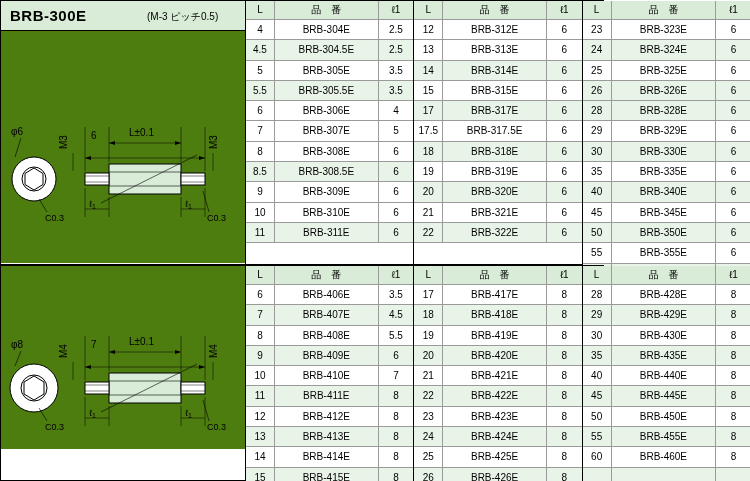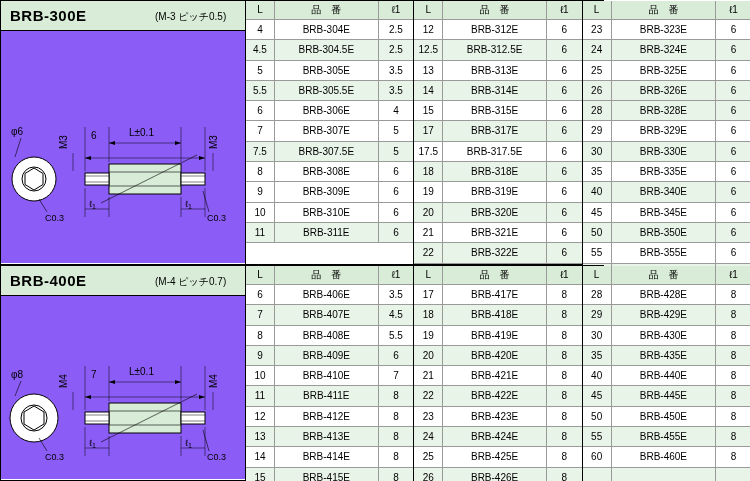--- a/index.html
+++ b/index.html
@@ -41,30 +41,30 @@
   .title-bar .title {
     position: absolute;
     left: 9px; top: 6px;
     font-size: 15px;
     font-weight: bold;
     color: #000;
     letter-spacing: 0.5px;
   }
   .title-bar .pitch {
     position: absolute;
-    left: 154px; top: 9px;
+    left: 146px; top: 9px;
     font-size: 10px;
     color: #000;
     text-align: center;
   }
   .drawing {
     position: relative;
     width: 100%;
     height: calc(100% - 31px);
-    background: #8b5cf6;
+    background: #4d7c0f;
   }
   .drawing svg { display: block; }
 
   
   .tables {
     position: absolute;
     top: 0; left: 245px;
     width: 505px;
     height: 100%;
     display: flex;
@@ -217,28 +217,28 @@
             <tr class="norm">
                 <td>6</td>
                 <td>BRB-306E</td>
                 <td>4</td>
               </tr>
             <tr class="norm">
                 <td>7</td>
                 <td>BRB-307E</td>
                 <td>5</td>
               </tr>
-            <tr class="alt">
-                <td>7.5</td>
-                <td>BRB-307.5E</td>
-                <td>5</td>
-              </tr>
             <tr class="norm">
                 <td>8</td>
                 <td>BRB-308E</td>
+                <td>6</td>
+              </tr>
+            <tr class="alt">
+                <td>8.5</td>
+                <td>BRB-308.5E</td>
                 <td>6</td>
               </tr>
             <tr class="norm">
                 <td>9</td>
                 <td>BRB-309E</td>
                 <td>6</td>
               </tr>
             <tr class="norm">
                 <td>10</td>
                 <td>BRB-310E</td>
@@ -261,25 +261,20 @@
               <th>品　番</th>
               <th>ℓ1</th>
             </tr>
           </thead>
           <tbody>
             <tr class="norm">
                 <td>12</td>
                 <td>BRB-312E</td>
                 <td>6</td>
               </tr>
-            <tr class="alt">
-                <td>12.5</td>
-                <td>BRB-312.5E</td>
-                <td>6</td>
-              </tr>
             <tr class="norm">
                 <td>13</td>
                 <td>BRB-313E</td>
                 <td>6</td>
               </tr>
             <tr class="alt">
                 <td>14</td>
                 <td>BRB-314E</td>
                 <td>6</td>
               </tr>
@@ -403,24 +398,20 @@
                 <td>6</td>
               </tr>
           </tbody>
         </table>
       </div>
     </div>
   </div>
 
   <div class="section" id="section-400">
     <div class="left-pane">
-      <div class="title-bar">
-        <div class="title">BRB-400E</div>
-        <div class="pitch">(M-4 ピッチ0.7)</div>
-      </div>
       <div class="drawing">
         <svg width="244" height="184" viewBox="0 0 244 184">
 
           <circle cx="33" cy="122" r="24" fill="#ffffff" stroke="#000" stroke-width="1"></circle>
           <circle cx="33" cy="122" r="13" fill="#ffffff" stroke="#000" stroke-width="1"></circle>
           <polygon points="33,110 43,116 43,128 33,134 23,128 23,116" fill="#ffffff" stroke="#000" stroke-width="1"></polygon>
 
           <text x="10" y="82" font-size="10" fill="#000">φ8</text>
           <line x1="20" y1="85" x2="14" y2="100" stroke="#000" stroke-width="0.6"></line>
 

